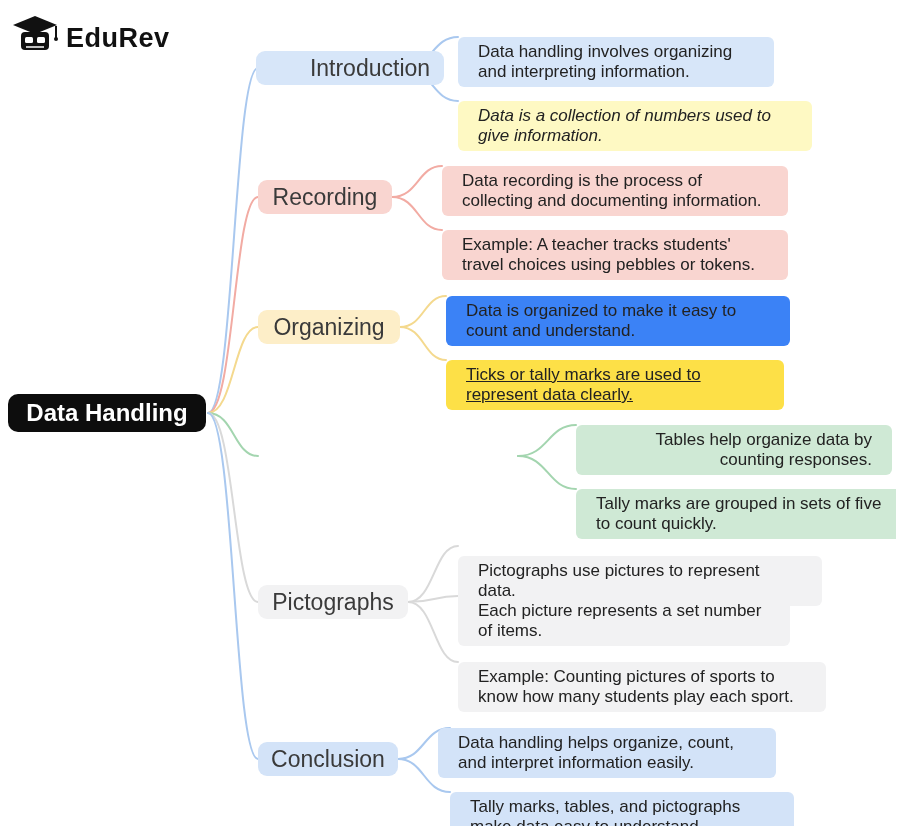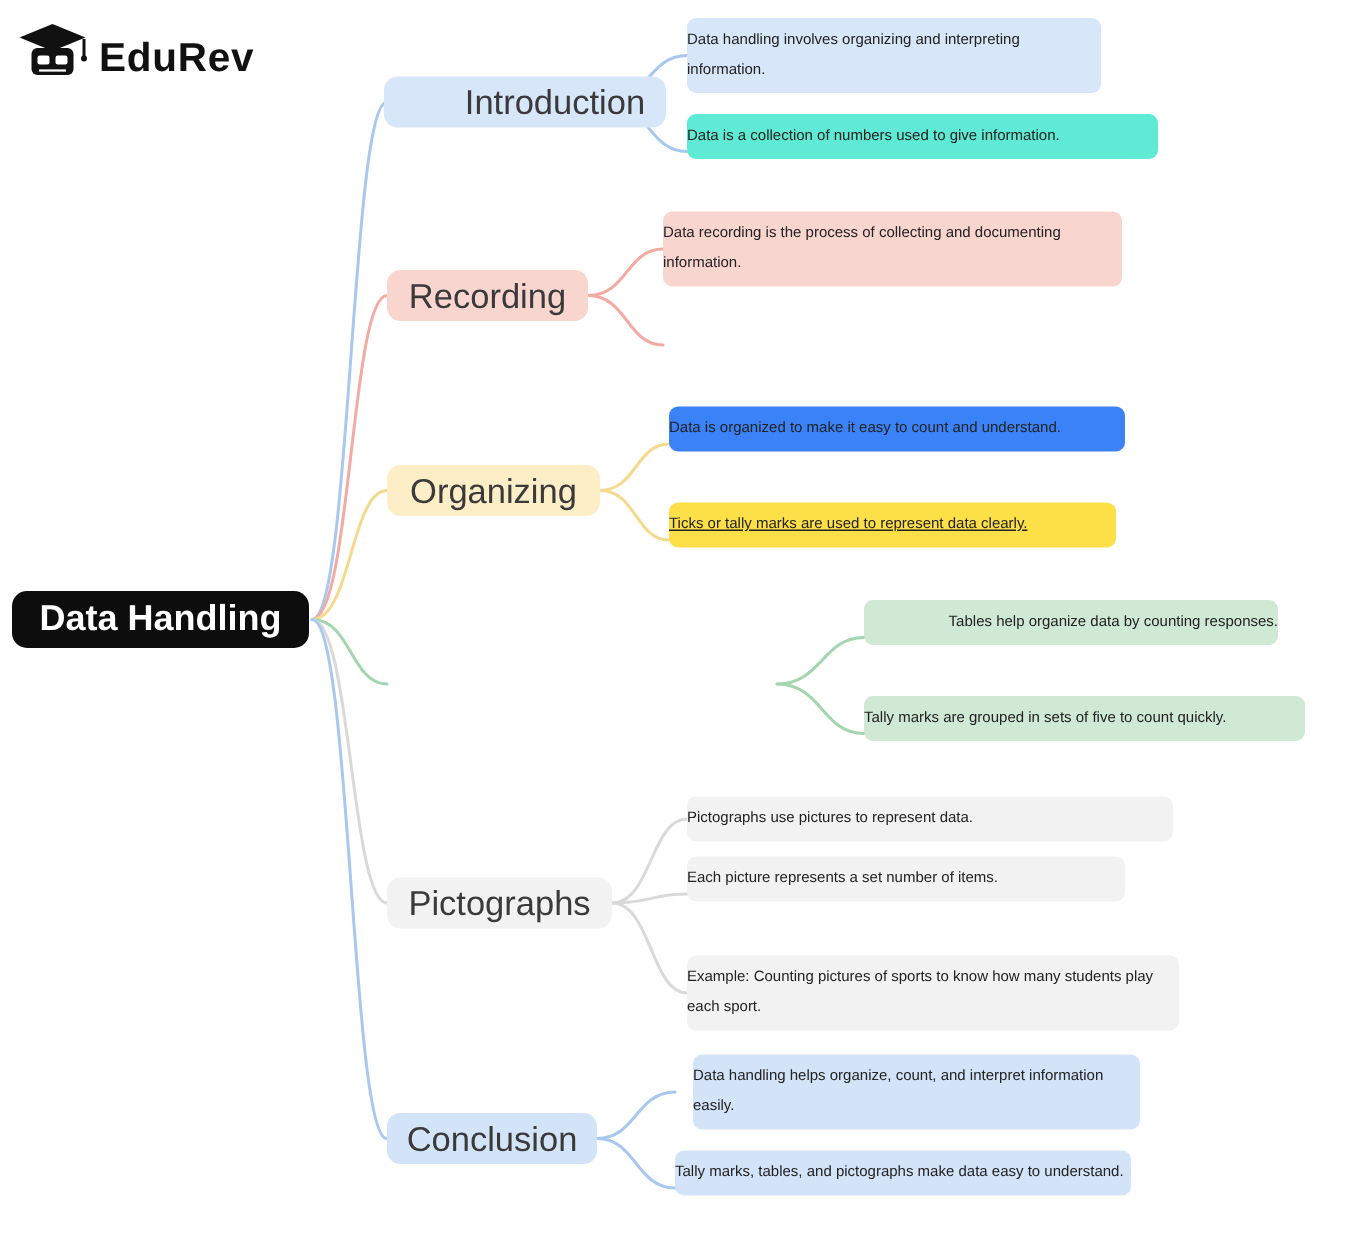--- a/index.html
+++ b/index.html
@@ -61,37 +61,38 @@
   }
   #branch-0 { left: 256px; top: 51px;  width: 148px; }
   #branch-1 { left: 258px; top: 180px; width: 134px; }
   #branch-2 { left: 258px; top: 310px; width: 142px; }
   #branch-3 { left: 258px; top: 439px; width: 260px; }
   #branch-4 { left: 258px; top: 585px; width: 150px; }
   #branch-5 { left: 258px; top: 742px; width: 140px; }
   .leaf-node {
     position: absolute;
     border-radius: 6px;
-    padding: 5px 0;
-    font-size: 10px;
+    padding: 5px 20px;
+    font-size: 17px;
     line-height: 20px;
     color: #222222;
+    margin-top: 25px;
   }
   #leaf-0-0 { left: 458px; top: 12px;  width: 276px; }
   #leaf-0-1 { left: 458px; top: 76px;  width: 314px; }
   #leaf-1-0 { left: 442px; top: 141px; width: 306px; }
   #leaf-1-1 { left: 442px; top: 205px; width: 306px; }
   #leaf-2-0 { left: 446px; top: 271px; width: 304px; }
   #leaf-2-1 { left: 446px; top: 335px; width: 298px; }
   #leaf-3-0 { left: 576px; top: 400px; width: 276px; text-align: right; }
   #leaf-3-1 { left: 576px; top: 464px; width: 294px; }
   #leaf-4-0 { left: 458px; top: 531px; width: 324px; }
   #leaf-4-1 { left: 458px; top: 571px; width: 292px; }
   #leaf-4-2 { left: 458px; top: 637px; width: 328px; }
-  #leaf-5-0 { left: 462px; top: 703px; width: 298px; }
+  #leaf-5-0 { left: 438px; top: 703px; width: 298px; }
   #leaf-5-1 { left: 450px; top: 767px; width: 304px; }
 </style>
 </head>
 <body>
 
 <div id="canvas">
 
   <svg id="edges" viewBox="0 0 900 826" xmlns="http://www.w3.org/2000/svg">
 
     <path d="M 208 413 C 234 413 234 68 258 68" stroke="#a9c8ef"></path>
@@ -134,22 +135,23 @@
 
   <div class="root-node" style="background: rgb(13, 13, 13); color: rgb(255, 255, 255);">Data Handling</div>
 
   <div class="branch-node" id="branch-0" style="background: rgb(215, 230, 249); padding-left: 40px;">Introduction</div>
   <div class="branch-node" id="branch-1" style="background: rgb(249, 213, 208);">Recording</div>
   <div class="branch-node" id="branch-2" style="background: rgb(253, 238, 200);">Organizing</div>
   <div class="branch-node" id="branch-4" style="background: rgb(242, 242, 243);">Pictographs</div>
   <div class="branch-node" id="branch-5" style="background: rgb(211, 227, 248);">Conclusion</div>
 
   <div class="leaf-node" id="leaf-0-0" style="background: rgb(215, 230, 249);">Data handling involves organizing and interpreting information.</div>
-  <div class="leaf-node" id="leaf-0-1" style="background: #5eead4;">Data is a collection of numbers used to give information.</div>
+  <div class="leaf-node" id="leaf-0-1" style="background: #fef9c3; font-style: italic;">Data is a collection of numbers used to give information.</div>
   <div class="leaf-node" id="leaf-1-0" style="background: rgb(249, 213, 208);">Data recording is the process of collecting and documenting information.</div>
+  <div class="leaf-node" id="leaf-1-1" style="background: rgb(249, 213, 208);">Example: A teacher tracks students' travel choices using pebbles or tokens.</div>
   <div class="leaf-node" id="leaf-2-0" style="background: #3b82f6;">Data is organized to make it easy to count and understand.</div>
   <div class="leaf-node" id="leaf-2-1" style="background: #fde047; text-decoration: underline;">Ticks or tally marks are used to represent data clearly.</div>
   <div class="leaf-node" id="leaf-3-0" style="background: rgb(207, 233, 213);">Tables help organize data by counting responses.</div>
   <div class="leaf-node" id="leaf-3-1" style="background: rgb(207, 233, 213);">Tally marks are grouped in sets of five to count quickly.</div>
   <div class="leaf-node" id="leaf-4-0" style="background: rgb(242, 242, 243);">Pictographs use pictures to represent data.</div>
   <div class="leaf-node" id="leaf-4-1" style="background: rgb(242, 242, 243);">Each picture represents a set number of items.</div>
   <div class="leaf-node" id="leaf-4-2" style="background: rgb(242, 242, 243);">Example: Counting pictures of sports to know how many students play each sport.</div>
   <div class="leaf-node" id="leaf-5-0" style="background: rgb(211, 227, 248);">Data handling helps organize, count, and interpret information easily.</div>
   <div class="leaf-node" id="leaf-5-1" style="background: rgb(211, 227, 248);">Tally marks, tables, and pictographs make data easy to understand.</div>
 

